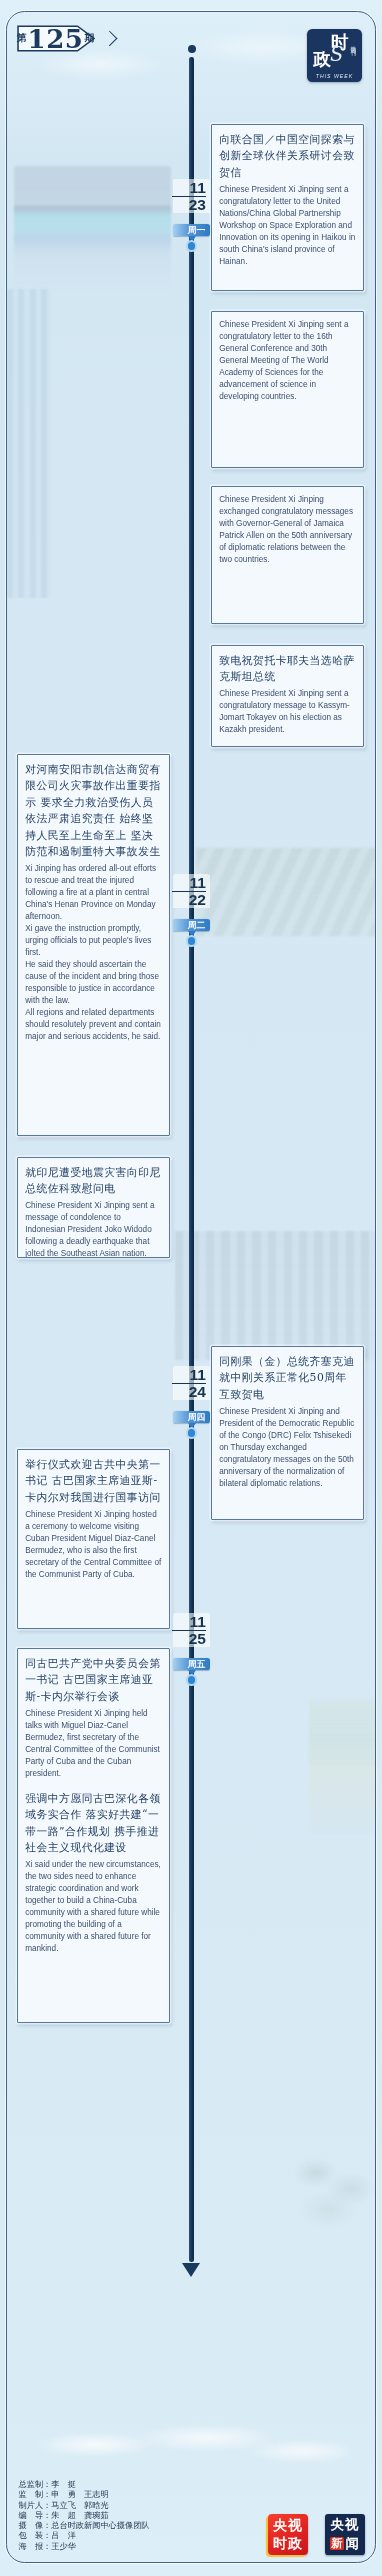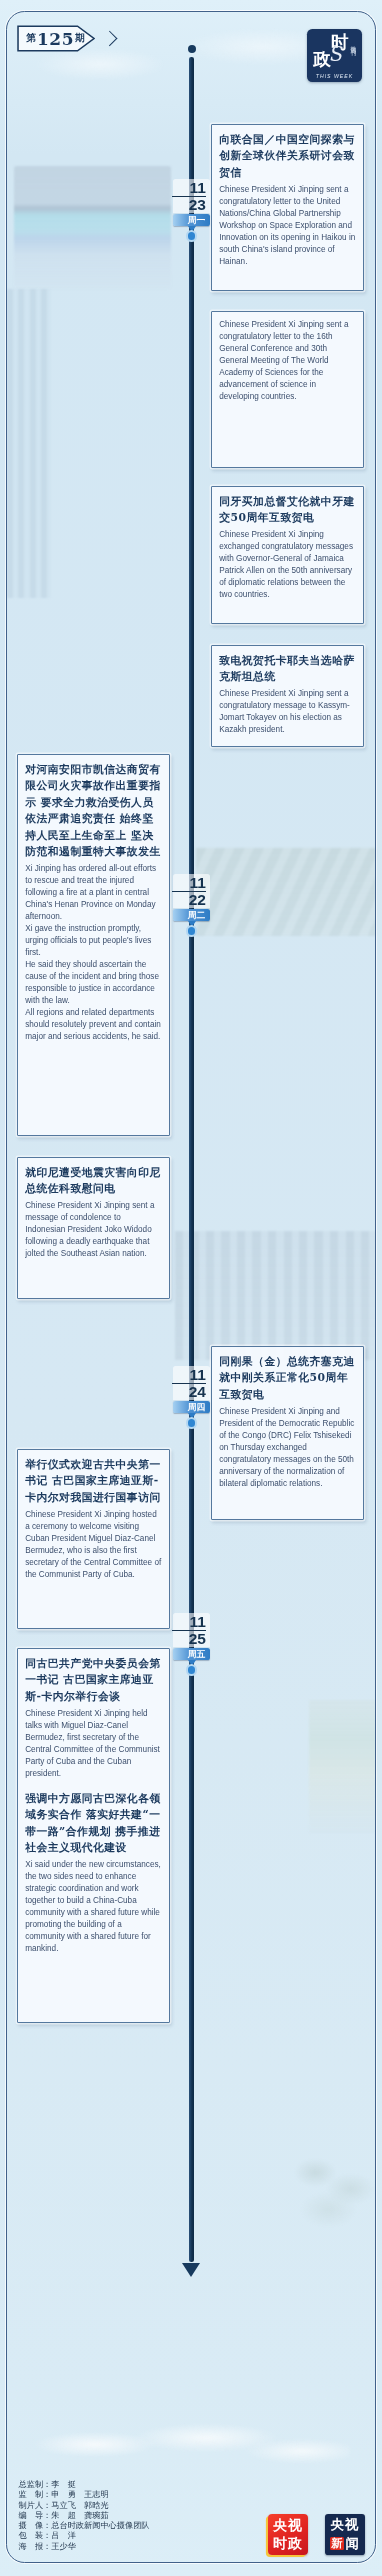--- a/index.html
+++ b/index.html
@@ -26,56 +26,56 @@
     background:radial-gradient(93px 23px at 25% 55%,rgba(255,255,255,.9),transparent 70%),radial-gradient(113px 26px at 70% 35%,rgba(255,255,255,.8),transparent 70%);}
   .bg-clouds-bottom{left:31px;top:2411px;width:319px;height:67px;opacity:.8;
     background:radial-gradient(88px 18px at 20% 50%,rgba(255,255,255,.95),transparent 70%),radial-gradient(103px 20.6px at 55% 40%,rgba(255,255,255,.9),transparent 70%),radial-gradient(82px 18px at 85% 60%,rgba(255,255,255,.85),transparent 70%);}
   
   .frame{position:absolute;left:6.2px;top:11.3px;width:368px;height:2550px;border:1px solid #41618a;border-radius:18.5px;box-shadow:0 0 0 1px rgba(255,255,255,.75);pointer-events:none;}
   
   .issue{position:absolute;left:16.5px;top:25px;width:103px;height:28px;}
   .issue svg{position:absolute;left:0;top:0;}
   .issue .txt{position:absolute;left:0;top:0;width:78px;height:27px;display:flex;align-items:center;justify-content:center;color:#1c3a5e;}
   .issue .small{font-size:9.8px;font-weight:bold;}
-  .issue .big{font-size:17px;font-weight:bold;font-family:"DejaVu Serif",serif;margin:0 1px;letter-spacing:0.5px;}
+  .issue .big{font-size:26px;font-weight:bold;font-family:"DejaVu Serif",serif;margin:0 1px;letter-spacing:0.5px;}
   .issue .chev{position:absolute;left:87px;top:7.7px;width:10.3px;height:10.3px;border-top:1.5px solid #1c3a5e;border-right:1.5px solid #1c3a5e;transform:rotate(45deg);}
   
   .mlogo{position:absolute;left:307px;top:29px;width:55px;height:53px;background:#1a3560;border-radius:5.2px;box-shadow:0 1px 2.6px rgba(20,40,70,.35);color:#fff;}
   .mlogo .c1{position:absolute;right:13.4px;top:1px;font-size:17.5px;font-weight:bold;font-family:"DejaVu Serif",serif;}
   .mlogo .c2{position:absolute;left:6.2px;top:17.5px;font-size:17.5px;font-weight:bold;font-family:"DejaVu Serif",serif;}
   .mlogo .s{position:absolute;left:23px;top:14.4px;font-size:19.6px;font-style:italic;font-family:"DejaVu Serif",serif;color:#e8eef7;}
   .mlogo .vert{position:absolute;right:4.1px;top:12.4px;writing-mode:vertical-rl;font-size:5.7px;letter-spacing:2.1px;color:#dfe9f5;}
   .mlogo .cap{position:absolute;left:0;bottom:2.6px;width:100%;text-align:center;font-size:5.2px;letter-spacing:1px;font-style:italic;color:#dfe9f5;}
   
   .tl-topdot{position:absolute;left:188px;top:45px;width:8.2px;height:8.2px;border-radius:50%;background:#173a5e;}
   .tl-line{position:absolute;left:189px;top:57px;width:4.6px;height:2205px;border-radius:2.1px;background:linear-gradient(90deg,#2a517a 0%,#12314f 60%,#0e2a45 100%);}
   .tl-arrow{position:absolute;left:182px;top:2263px;width:0;height:0;border-left:9.3px solid transparent;border-right:9.3px solid transparent;border-top:14.4px solid #173a5e;}
   
   .marker{position:absolute;left:173px;width:37px;z-index:5;}
   .marker .numcard{background:rgba(255,255,255,.6);border-radius:2.6px 2.6px 0 0;padding:1px 4.1px 0.5px 4.1px;margin-top:28px;}
   .marker .num{font-size:15.5px;line-height:15px;font-weight:bold;color:#16334f;text-align:right;}
   .marker .sep{border-top:1.5px solid #16334f;margin:0.5px 0 0.5px -5.2px;}
-  .marker .badge{margin-top:1px;height:12.4px;line-height:12.4px;border-radius:2.6px;background:linear-gradient(90deg,#a5d0f1 0%,#4f93d4 45%,#2e7cc5 100%);color:#fff;font-size:8.8px;font-weight:bold;text-align:right;padding-right:4.6px;box-shadow:0 0.5px 1px rgba(20,50,90,.3);}
+  .marker .badge{margin-top:11px;height:12.4px;line-height:12.4px;border-radius:2.6px;background:linear-gradient(90deg,#a5d0f1 0%,#4f93d4 45%,#2e7cc5 100%);color:#fff;font-size:8.8px;font-weight:bold;text-align:right;padding-right:4.6px;box-shadow:0 0.5px 1px rgba(20,50,90,.3);}
   .marker .notch{width:0;height:0;margin:0 auto;border-left:4.6px solid transparent;border-right:4.6px solid transparent;border-top:6.7px solid #2e7cc5;}
   .marker .mdot{width:7.2px;height:7.2px;border-radius:50%;background:#2f86d2;border:2.1px solid #b5d8f2;margin:-1.5px auto 0 auto;}
   
   .card{position:absolute;width:153px;box-sizing:border-box;padding:6.7px 7.2px;overflow:hidden;
     background:rgba(247,251,255,.9);border:1px solid #54789e;border-radius:1px;
     box-shadow:0 0 0 1.5px rgba(255,255,255,.55),1.5px 2.1px 3.6px rgba(30,60,100,.16);}
   .card.right{left:211px;}
   .card.left{left:17px;}
-  .cn{margin:0 0 2.6px 0;font-family:"DejaVu Serif",serif;font-weight:bold;color:#1c3a5e;font-size:10.8px;line-height:16.5px;letter-spacing:0.5px;}
+  .cn{margin:0 0 2.6px 0;font-family:"DejaVu Serif",serif;font-weight:normal;color:#1c3a5e;font-size:10.8px;line-height:16.5px;letter-spacing:0.5px;}
   .en{margin:0;font-size:8.2px;line-height:12px;color:#3c4f6d;white-space:pre-line;}
   .cn2{margin-top:11px;}
   .b1{top:124px;height:167px;}
   .b2{top:311px;height:157px;}
   .b3{top:486px;height:138px;}
   .b4{top:645px;height:102px;}
   .b5{top:754px;height:382px;}
-  .b6{top:1157px;height:142px;}
+  .b6{top:1157px;height:101px;}
   .b7{top:1346px;height:174px;}
   .b8{top:1449px;height:180px;}
   .b9{top:1648px;height:375px;}
   .b10{top:2043px;height:149px;}
   .m1{top:151px;}
   .m2{top:846px;}
   .m3{top:1338px;}
   .m4{top:1585px;}
   
   .credits{position:absolute;left:18.5px;top:2480px;color:#24384f;font-size:8.2px;line-height:10.3px;font-weight:500;}
@@ -179,21 +179,20 @@
   <div class="card right b1">
     <h3 class="cn">向联合国／中国空间探索与创新全球伙伴关系研讨会致贺信</h3>
     <p class="en">Chinese President Xi Jinping sent a congratulatory letter to the United Nations/China Global Partnership Workshop on Space Exploration and Innovation on its opening in Haikou in south China's island province of Hainan.</p>
   </div>
 
   <div class="card right b2">
     <p class="en">Chinese President Xi Jinping sent a congratulatory letter to the 16th General Conference and 30th General Meeting of The World Academy of Sciences for the advancement of science in developing countries.</p>
   </div>
 
   <div class="card right b3">
-    <h3 class="cn">同牙买加总督艾伦就中牙建交50周年互致贺电</h3>
     <p class="en">Chinese President Xi Jinping exchanged congratulatory messages with Governor-General of Jamaica Patrick Allen on the 50th anniversary of diplomatic relations between the two countries.</p>
   </div>
 
   <div class="card right b4">
     <h3 class="cn">致电祝贺托卡耶夫当选哈萨克斯坦总统</h3>
     <p class="en">Chinese President Xi Jinping sent a congratulatory message to Kassym-Jomart Tokayev on his election as Kazakh president.</p>
   </div>
 
   <div class="card left b5">
     <h3 class="cn">对河南安阳市凯信达商贸有限公司火灾事故作出重要指示 要求全力救治受伤人员 依法严肃追究责任 始终坚持人民至上生命至上 坚决防范和遏制重特大事故发生</h3>

